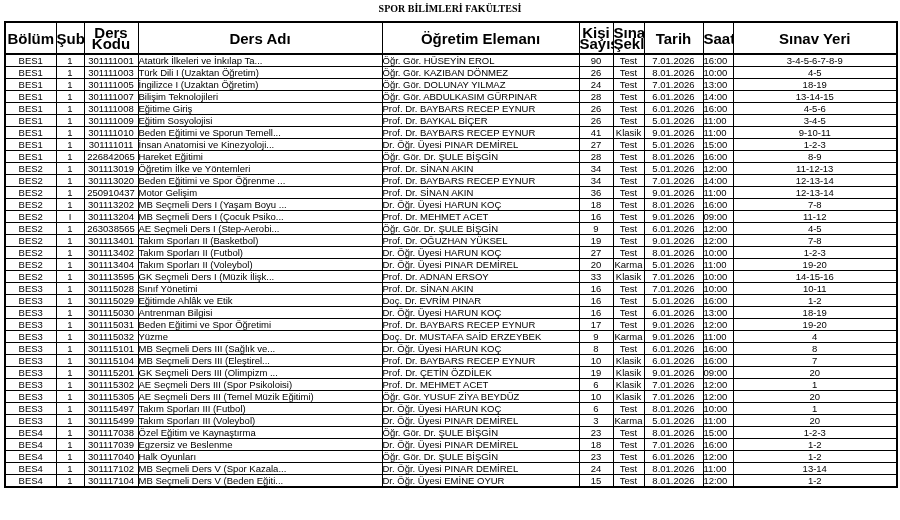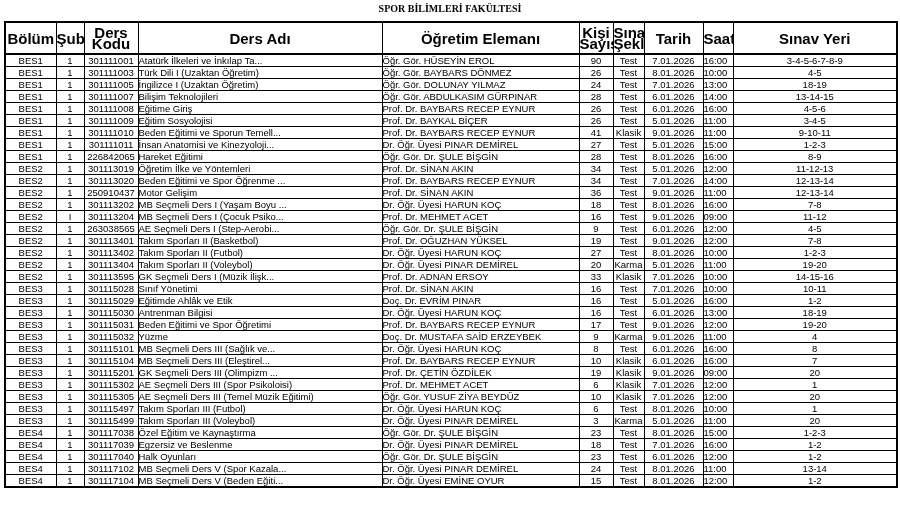--- a/index.html
+++ b/index.html
@@ -108,21 +108,21 @@
           <td class="al-center">Test</td>
           <td class="al-center">7.01.2026</td>
           <td class="al-left">16:00</td>
           <td class="al-center">3-4-5-6-7-8-9</td>
         </tr>
         <tr>
           <td class="al-center">BES1</td>
           <td class="al-center">1</td>
           <td class="al-center">301111003</td>
           <td class="al-left">Türk Dili I (Uzaktan Öğretim)</td>
-          <td class="al-left">Öğr. Gör. BAYBARS DÖNMEZ</td>
+          <td class="al-left">Öğr. Gör. KAZIBAN DÖNMEZ</td>
           <td class="al-center">26</td>
           <td class="al-center">Test</td>
           <td class="al-center">8.01.2026</td>
           <td class="al-left">10:00</td>
           <td class="al-center">4-5</td>
         </tr>
         <tr>
           <td class="al-center">BES1</td>
           <td class="al-center">1</td>
           <td class="al-center">301111005</td>

